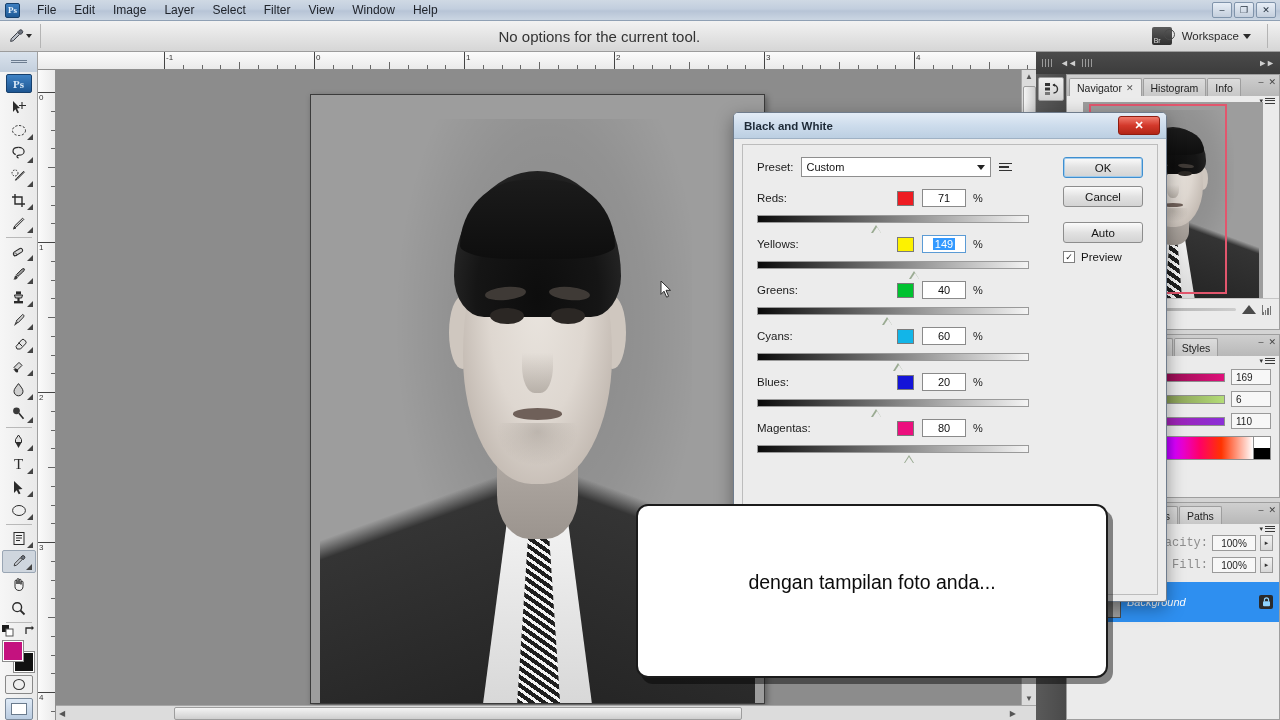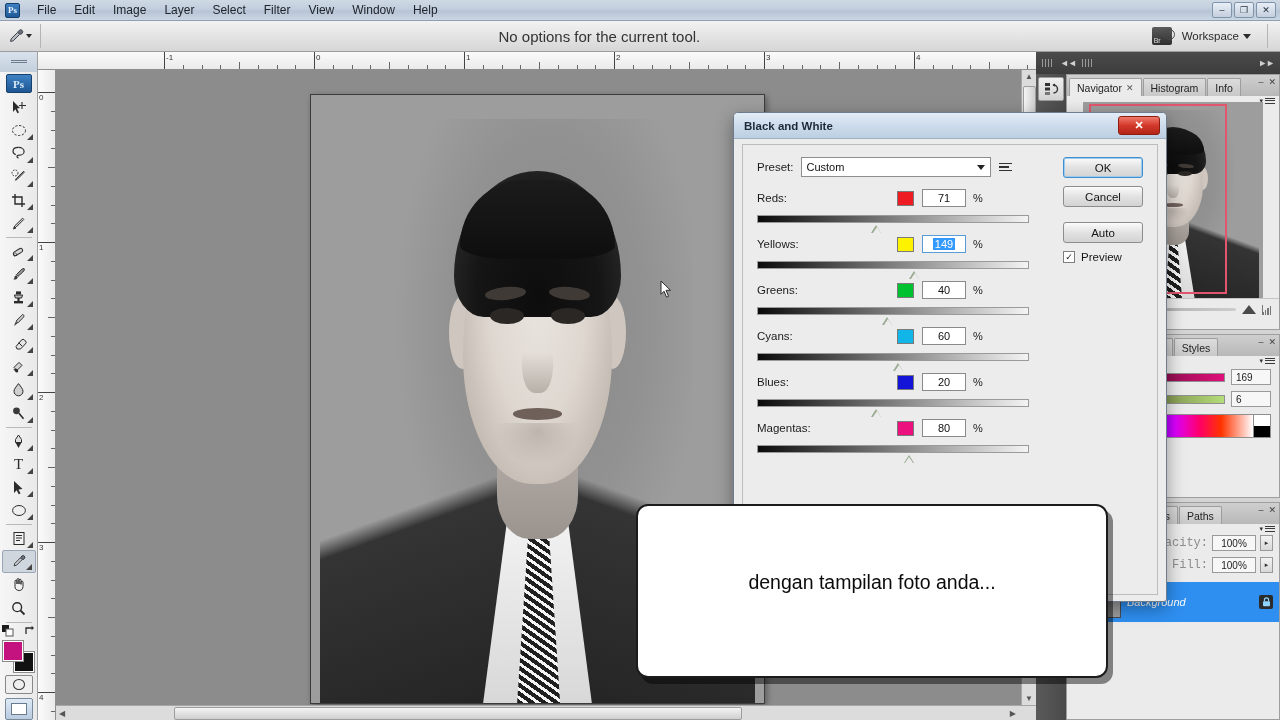--- a/index.html
+++ b/index.html
@@ -806,20 +806,30 @@
                 <path d="M4.5 0L9 7H0z" fill="#9fb08f" stroke="#5d6b54"></path>
               </svg>
           </span>
         </div>
         <div class="cp-val">169</div>
       </div>
       <div class="cp-row">
         <div class="cp-track" style="background:linear-gradient(to right,#3a2a1a,#b4dd78)"></div>
         <div class="cp-val">6</div>
       </div>
+      <div class="cp-row">
+        <div class="cp-track" style="background:linear-gradient(to right,#c00f74,#8b2fd8)">
+          <span class="cp-knob" style="left:-3%;">
+            <svg width="9" height="7" viewBox="0 0 9 7">
+                <path d="M4.5 0L9 7H0z" fill="#9fb08f" stroke="#5d6b54"></path>
+              </svg>
+          </span>
+        </div>
+        <div class="cp-val">110</div>
+      </div>
       <div class="cp-ramp">
         <div class="cp-spectrum"></div>
         <div class="cp-bw"></div>
       </div>
     </div>
 
     <div class="panel" style="top:450px;height:218px;">
       <div class="panel-tabs">
         <div class="ptab active">Layers</div>
         <div class="ptab">Channels</div>

